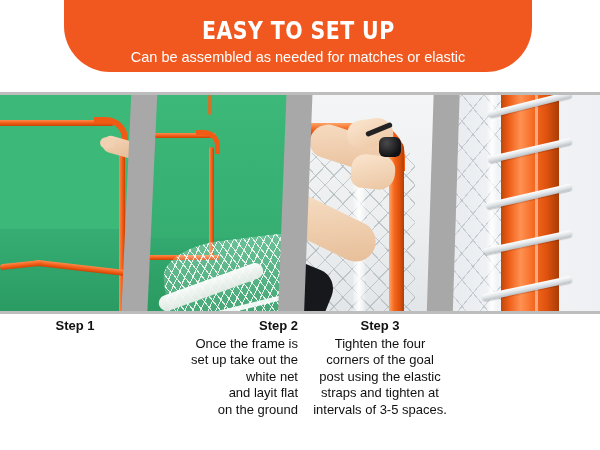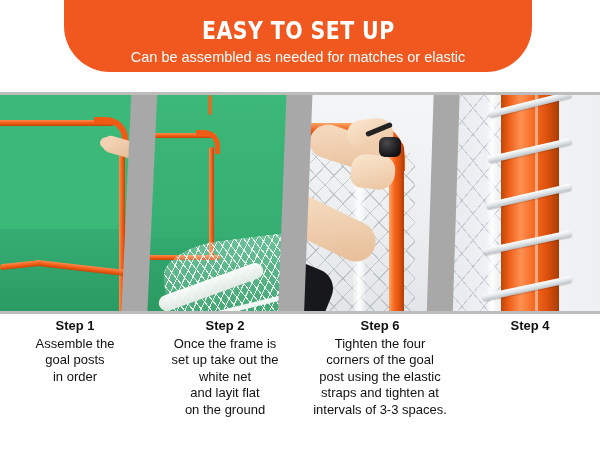--- a/index.html
+++ b/index.html
@@ -348,21 +348,21 @@
     box-sizing: border-box;
   }
   .caption-title {
     font-weight: bold;
     font-size: 13px;
     display: block;
     margin-bottom: 1px;
   }
   .caption-body { display: block; white-space: pre-line; }
   #caption-1 { width: 150px; }
-  #caption-2 { width: 150px; }
+  #caption-2 { width: 150px; text-align: right; }
   #caption-3 { width: 160px; }
   #caption-4 { width: 140px; }
 </style>
 </head>
 <body>
 
 <div id="header-banner">
   <div id="banner-title">EASY TO SET UP</div>
   <div id="banner-subtitle">Can be assembled as needed for matches or elastic</div>
 </div>
@@ -437,36 +437,32 @@
       <div class="p4-cord" style="left:40px;  top:144px; width:90px; transform: rotate(-12deg);"></div>
       <div class="p4-cord" style="left:38px;  top:190px; width:92px; transform: rotate(-12deg);"></div>
     </div>
   </div>
 
 </div>
 
 <div id="captions">
   <div class="caption" id="caption-1">
     <span class="caption-title">Step 1</span>
-    <span class="caption-body">Assemble the
-goal posts
-in order</span>
   </div>
   <div class="caption" id="caption-2">
     <span class="caption-title">Step 2</span>
     <span class="caption-body">Once the frame is
 set up take out the
 white net
 and layit flat
 on the ground</span>
   </div>
   <div class="caption" id="caption-3">
-    <span class="caption-title">Step 6</span>
+    <span class="caption-title">Step 3</span>
     <span class="caption-body">Tighten the four
 corners of the goal
 post using the elastic
 straps and tighten at
-intervals of 3-3 spaces.</span>
+intervals of 3-5 spaces.</span>
   </div>
   <div class="caption" id="caption-4">
-    <span class="caption-title">Step 4</span>
   </div>
 </div>
 
 </body></html>

